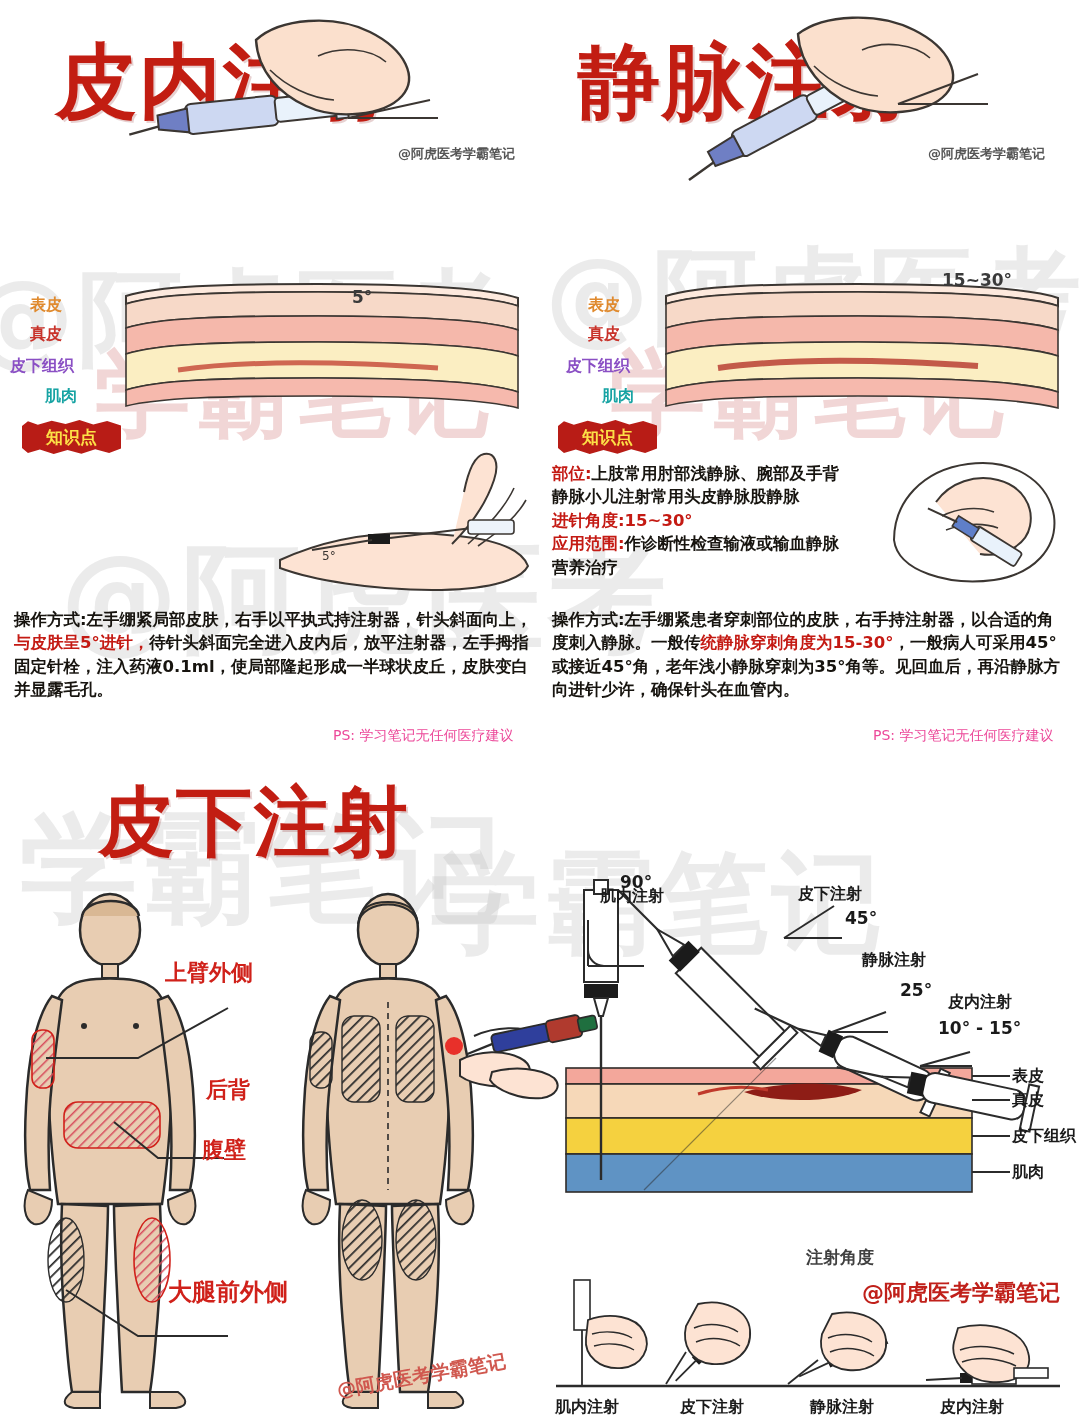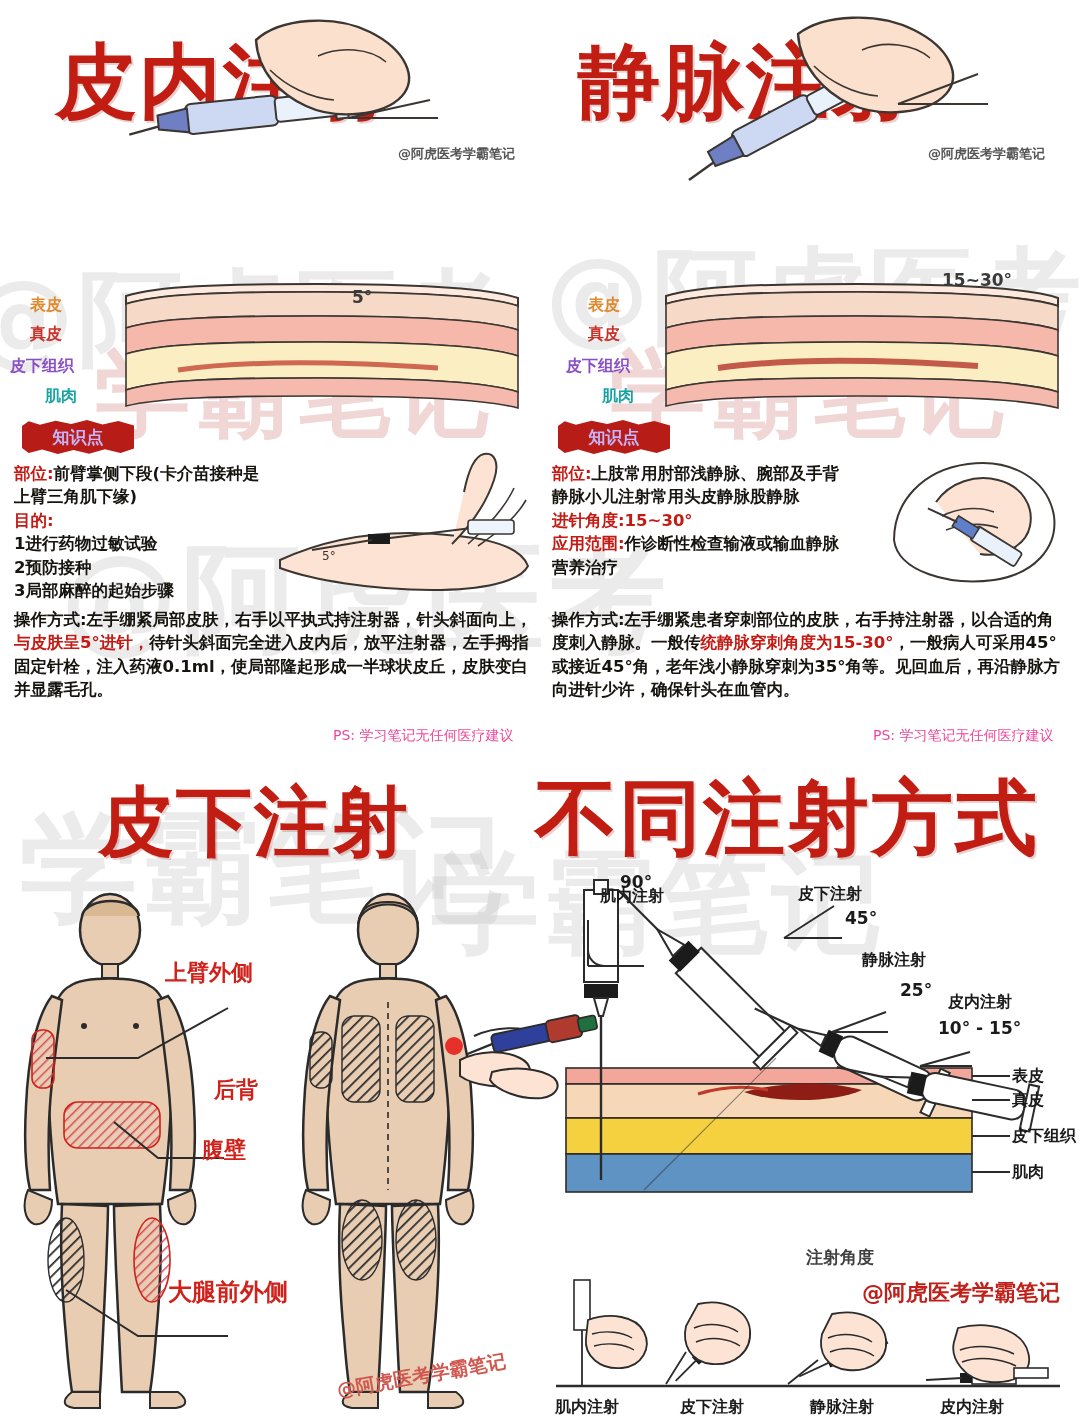--- a/index.html
+++ b/index.html
@@ -37,22 +37,22 @@
 
   .lbl{position:absolute;font-weight:900;font-size:16px;white-space:nowrap;}
   .lbl.epi{color:#e08a2e;}
   .lbl.derm{color:#c8322a;}
   .lbl.sub{color:#8a4fc4;}
   .lbl.mus{color:#17a3a3;}
 
   .angle-note{position:absolute;font-size:17px;color:#3a3a3a;font-weight:600;}
 
   
-  .kbanner{position:absolute;width:112px;height:34px;background:#b81c16;
-           color:#c4b5fd;font-weight:900;font-size:17px;display:flex;align-items:center;
+  .kbanner{position:absolute;width:99px;height:34px;background:#b81c16;
+           color:#fde047;font-weight:900;font-size:17px;display:flex;align-items:center;
            justify-content:center;
            clip-path:polygon(0% 18%,6% 4%,16% 14%,30% 2%,44% 12%,58% 0%,72% 13%,86% 3%,100% 16%,
                              100% 84%,88% 97%,74% 86%,60% 99%,46% 88%,32% 100%,18% 87%,6% 97%,0% 82%);}
 
   .block{position:absolute;font-size:16.5px;line-height:1.42;color:#17140f;font-weight:800;}
   .block b.k{color:#c41a13;}
   .block .hl{color:#c41a13;}
 
   .ps{position:absolute;font-size:14px;font-weight:400;color:#ec4899;}
   .bodylabel{position:absolute;font-weight:900;color:#d0211a;white-space:nowrap;}
@@ -145,27 +145,20 @@
 
   <div class="angle-note" style="left:942px;top:270px;">15~30°</div>
 
   <div class="lbl epi" style="left:588px;top:295px;">表皮</div>
   <div class="lbl derm" style="left:588px;top:324px;">真皮</div>
   <div class="lbl sub" style="left:566px;top:356px;">皮下组织</div>
   <div class="lbl mus" style="left:602px;top:386px;">肌肉</div>
 
   <div class="kbanner" style="left:22px;top:420px;">知识点</div>
 
-  <div class="block" style="left:14px;top:462px;width:258px;">
-    <div><b class="k">部位:</b><span>前臂掌侧下段(卡介苗接种是上臂三角肌下缘)</span></div>
-    <div><b class="k">目的:</b></div>
-    <div>1进行药物过敏试验</div>
-    <div>2预防接种</div>
-    <div>3局部麻醉的起始步骤</div>
-  </div>
 
   <div class="block" style="left:14px;top:608px;width:520px;">
     <span class="k">操作方式:</span><span>左手绷紧局部皮肤，右手以平执式持注射器，针头斜面向上，</span><span class="hl">与皮肤呈5°进针，</span><span>待针头斜面完全进入皮内后，放平注射器，左手拇指固定针栓，注入药液0.1ml，使局部隆起形成一半球状皮丘，皮肤变白并显露毛孔。</span>
   </div>
 
   <svg style="position:absolute;left:272px;top:440px;" width="262" height="168">
     <path d="M8,120 C60,96 120,88 186,96 C226,100 250,110 256,126 C248,142 210,150 160,150 C100,150 40,140 8,128 Z" fill="#fde3d3" stroke="#3b3632" stroke-width="2"></path>
     <path d="M180,104 C198,86 214,64 222,40 C228,22 222,12 212,14 C202,16 196,32 192,52" fill="#fde3d3" stroke="#3b3632" stroke-width="2"></path>
     <path d="M196,104 C214,88 232,70 242,48" fill="none" stroke="#3b3632" stroke-width="1.6"></path>
     <path d="M206,106 C226,92 244,78 254,60" fill="none" stroke="#3b3632" stroke-width="1.6"></path>
@@ -197,21 +190,20 @@
       <rect x="96" y="84" width="52" height="16" rx="3" fill="#e9f2fb" stroke="#3b3632" stroke-width="1.8"></rect>
       <rect x="74" y="86" width="24" height="12" fill="#5f7fc9" stroke="#3b3632" stroke-width="1.6"></rect>
       <line x1="44" y1="96" x2="76" y2="92" stroke="#3b3632" stroke-width="2"></line>
     </g>
   </svg>
 
   <div class="ps" style="left:333px;top:727px;">PS: 学习笔记无任何医疗建议</div>
   <div class="ps" style="left:873px;top:727px;">PS: 学习笔记无任何医疗建议</div>
 
   <div class="title" id="title-subcutaneous">皮下注射</div>
-  <div class="title" id="title-different">不同注射方式</div>
 
   <svg style="position:absolute;left:18px;top:890px;" width="330" height="520">
 
     <ellipse cx="92" cy="40" rx="30" ry="36" fill="#e8cdb2" stroke="#2b2b2b" stroke-width="2.5"></ellipse>
     <path d="M64,26 C68,6 118,6 121,26" fill="#d9b894" stroke="#2b2b2b" stroke-width="2.5"></path>
     <path d="M84,74 L100,74 L100,88 L84,88 Z" fill="#e8cdb2" stroke="#2b2b2b" stroke-width="2"></path>
 
     <path d="M52,96 C66,86 118,86 132,96 C152,106 156,150 154,196 C152,246 148,286 144,314
              L40,314 C36,286 32,246 30,196 C28,150 32,106 52,96 Z" fill="#e8cdb2" stroke="#2b2b2b" stroke-width="2.5"></path>
 
@@ -279,21 +271,21 @@
     <g transform="rotate(-12 210 150)">
       <rect x="196" y="142" width="58" height="18" rx="4" fill="#2f3f9c" stroke="#2b2b2b" stroke-width="1.8"></rect>
       <rect x="252" y="140" width="34" height="22" rx="4" fill="#b03a2e" stroke="#2b2b2b" stroke-width="1.8"></rect>
       <rect x="284" y="144" width="18" height="14" rx="3" fill="#1f6f3f" stroke="#2b2b2b" stroke-width="1.6"></rect>
       <line x1="168" y1="156" x2="196" y2="151" stroke="#2b2b2b" stroke-width="2.2"></line>
     </g>
     <path d="M196,182 C218,176 244,178 258,188 C266,196 260,206 246,208 C224,210 200,200 194,190 Z" fill="#fde3d3" stroke="#2b2b2b" stroke-width="2"></path>
   </svg>
 
   <div class="bodylabel" style="left:165px;top:958px;font-size:22px;">上臂外侧</div>
-  <div class="bodylabel" style="left:214px;top:1075px;font-size:22px;">后背</div>
+  <div class="bodylabel" style="left:206px;top:1075px;font-size:22px;">后背</div>
   <div class="bodylabel" style="left:202px;top:1135px;font-size:22px;">腹壁</div>
   <div class="bodylabel" style="left:168px;top:1276px;font-size:24px;">大腿前外侧</div>
 
   <div class="wm-red" style="left:336px;top:1363px;font-size:19px;transform:rotate(-10deg);color:#d0584f;">@阿虎医考学霸笔记</div>
 
   <svg style="position:absolute;left:548px;top:880px;" width="520" height="330">
 
     <rect x="18" y="188" width="406" height="16" fill="#f3a79b" stroke="#2f2b28" stroke-width="1.6"></rect>
     <rect x="18" y="204" width="406" height="34" fill="#f6d8b8" stroke="#2f2b28" stroke-width="1.6"></rect>
     <rect x="18" y="238" width="406" height="36" fill="#f5d13f" stroke="#2f2b28" stroke-width="1.6"></rect>

